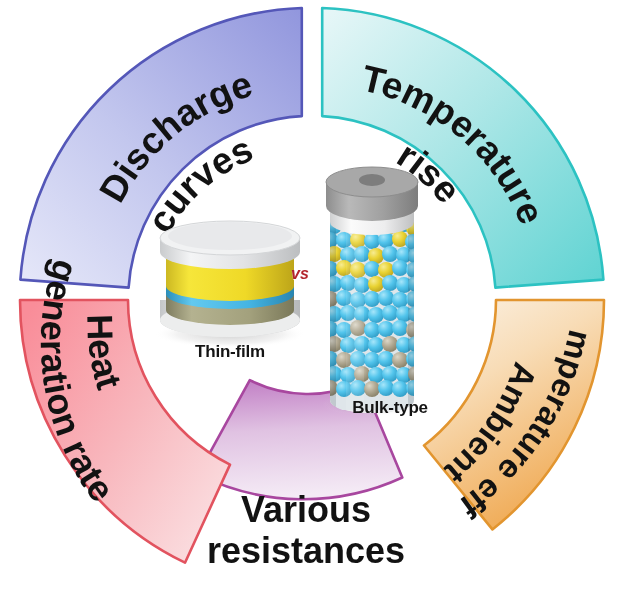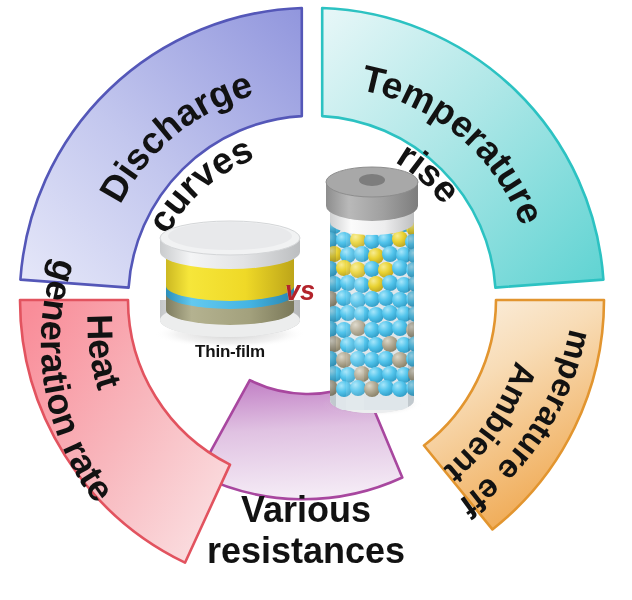--- a/index.html
+++ b/index.html
@@ -59,27 +59,27 @@
   #bulk-type-caption {
     left: 300px;
     top: 398px;
     width: 180px;
     font-size: 17px;
     letter-spacing: -0.2px;
   }
   #vs-label {
     position: absolute;
     left: 278px;
-    top: 276px;
+    top: 265px;
     width: 44px;
     text-align: center;
     font-family: "Liberation Sans", sans-serif;
     font-weight: bold;
     font-style: italic;
-    font-size: 27px;
+    font-size: 16px;
     color: #b3232b;
     text-shadow: 0 1px 0 rgba(255,255,255,0.6);
   }
 </style>
 </head>
 <body>
 
 <div id="stage">
 
   <svg id="ring-svg" viewBox="0 0 632 600">
@@ -416,15 +416,16 @@
 
       <path d="M 326 182 L 326 206 A 46 15 0 0 0 418 206 L 418 182 Z" fill="url(#bt-cap)"></path>
       <ellipse cx="372" cy="182" rx="46" ry="15" fill="#a8a8a8" stroke="#8d8d8d" stroke-width="1"></ellipse>
       <ellipse cx="372" cy="180" rx="13" ry="6" fill="#7d7d7d"></ellipse>
     </g>
   </svg>
 
   <div class="center-layer">
     <div id="vs-label">vs</div>
     <div id="thin-film-caption" class="cell-caption">Thin-film</div>
+    <div id="bulk-type-caption" class="cell-caption">Bulk-type</div>
   </div>
 
 </div>
 
 </body></html>

